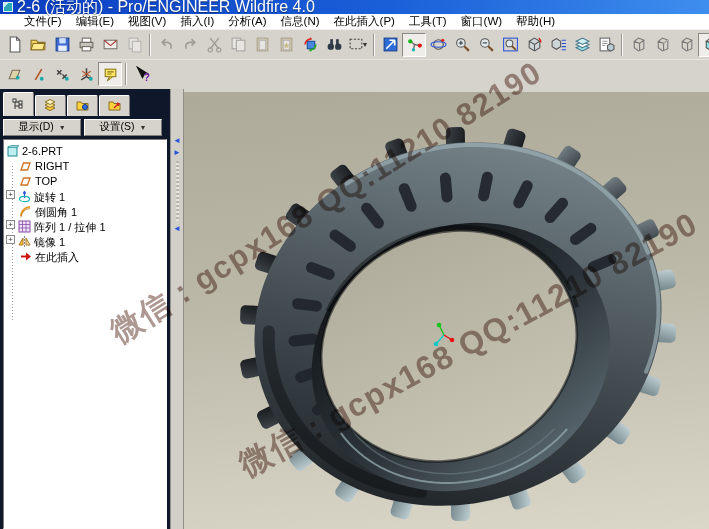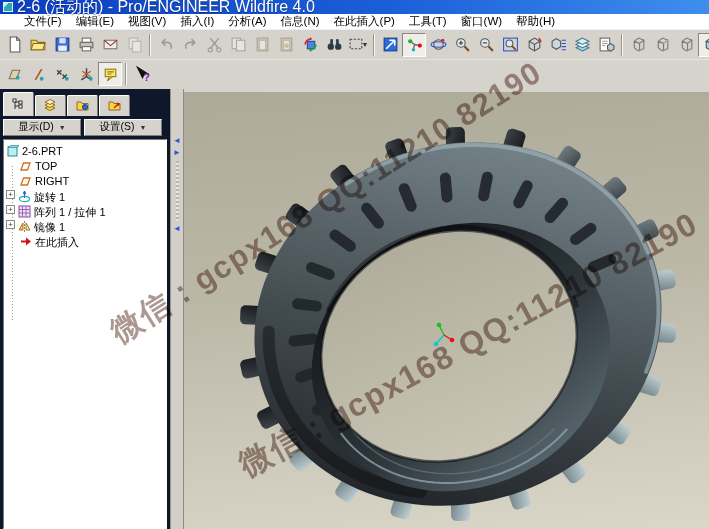--- a/index.html
+++ b/index.html
@@ -359,36 +359,43 @@
         <svg class="wi" viewBox="0 0 13 13">
             <rect x="2" y="2" width="9" height="9" fill="#bfeef0" stroke="#1a8a94"></rect>
             <path d="M2 2l3-1.5 9 0-3 1.5z" fill="#e8fafa" stroke="#1a8a94" stroke-width=".7"></path>
           </svg>
         <span class="lbl">2-6.PRT</span>
       </div>
       <div class="trow">
         <svg class="wi" viewBox="0 0 13 13">
             <path d="M2 10l2.5-7h6.5L8.5 10z" fill="none" stroke="#d07020" stroke-width="1.3"></path>
           </svg>
+        <span class="lbl">RIGHT</span>
+      </div>
+      <div class="trow">
+        <svg class="wi" viewBox="0 0 13 13">
+            <path d="M2 10l2.5-7h6.5L8.5 10z" fill="none" stroke="#d07020" stroke-width="1.3"></path>
+          </svg>
         <span class="lbl">TOP</span>
-      </div>
-      <div class="trow">
-        <svg class="wi" viewBox="0 0 13 13">
-            <path d="M2 10l2.5-7h6.5L8.5 10z" fill="none" stroke="#d07020" stroke-width="1.3"></path>
-          </svg>
-        <span class="lbl">RIGHT</span>
       </div>
       <div class="trow exp">
         <span class="expander">+</span>
         <svg class="wi" viewBox="0 0 13 13">
             <path d="M6.5 1v7" stroke="#2a52d8" stroke-width="1.2"></path>
             <ellipse cx="6.5" cy="9" rx="5" ry="2.6" fill="none" stroke="#18b4b4" stroke-width="1.2"></ellipse>
             <circle cx="6.5" cy="3" r="1.4" fill="#2a52d8"></circle>
           </svg>
         <span class="lbl">旋转 1</span>
+      </div>
+      <div class="trow">
+        <svg class="wi" viewBox="0 0 13 13">
+            <path d="M2 11A9 9 0 0 1 11 2" fill="none" stroke="#e89b28" stroke-width="2"></path>
+            <path d="M2 11A9 9 0 0 1 11 2" fill="none" stroke="#b56a10" stroke-width=".7" transform="translate(0 1.6)"></path>
+          </svg>
+        <span class="lbl">倒圆角 1</span>
       </div>
       <div class="trow exp">
         <span class="expander">+</span>
         <svg class="wi" viewBox="0 0 13 13">
             <rect x="1" y="1" width="11" height="11" fill="#efe2f5" stroke="#8a4fa8"></rect>
             <path d="M1 4.5h11M1 8h11M4.5 1v11M8 1v11" stroke="#8a4fa8" stroke-width=".8"></path>
           </svg>
         <span class="lbl">阵列 1 / 拉伸 1</span>
       </div>
       <div class="trow exp">

